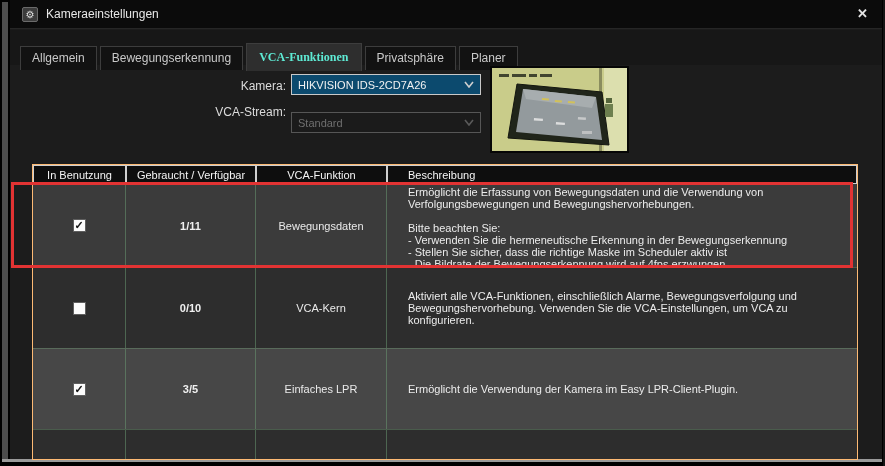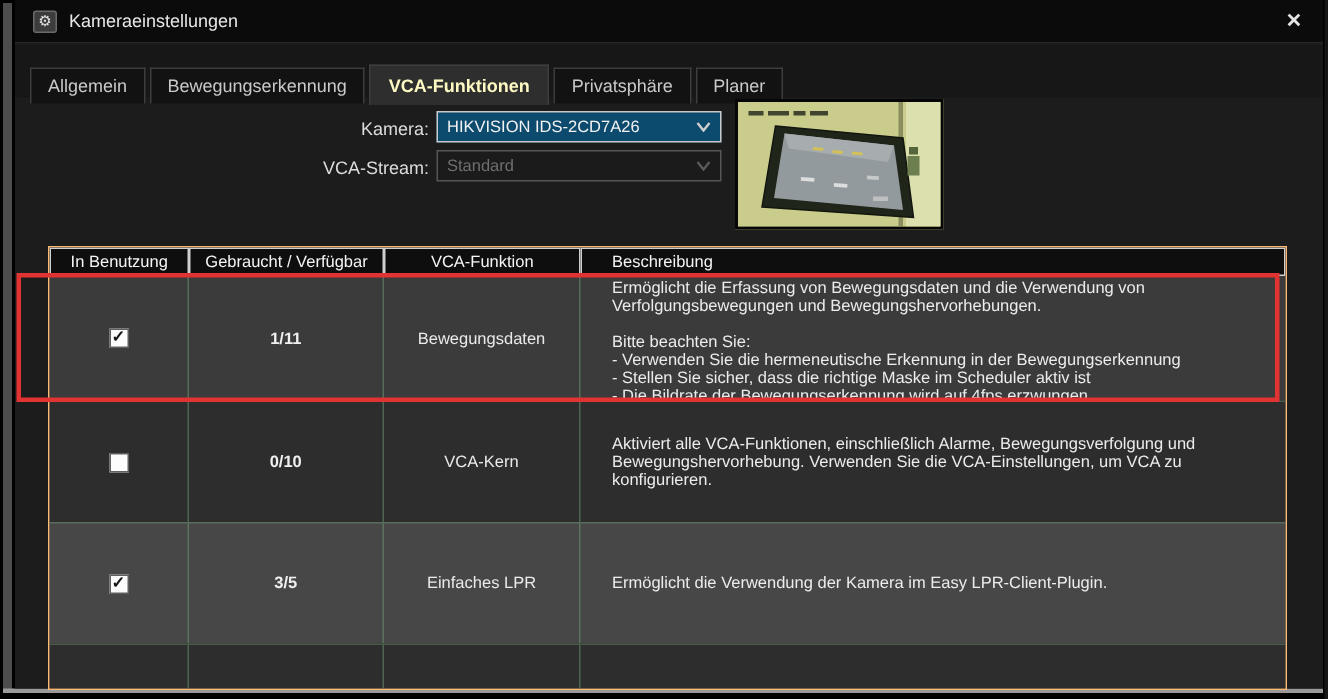--- a/index.html
+++ b/index.html
@@ -21,29 +21,29 @@
   
   .titlebar { position:absolute; left:0; top:0; width:100%; height:29px; background:#0b0b0b; border-bottom:1px solid #262626; display:flex; align-items:center; }
   .gear-chip { width:16px; height:15px; margin-left:12px; background:#3c3c3c; border:1px solid #6b6b6b; border-radius:2px; font-size:10px; line-height:13px; text-align:center; color:#e0e0e0; }
   .title-text { margin-left:8px; font-size:12px; color:#e8e8e8; }
   .close-btn { position:absolute; right:14px; top:6px; font-size:13px; font-weight:bold; color:#e4e4e4; cursor:pointer; }
 
   
   .tabstrip-bg { position:absolute; left:0; top:30px; width:100%; height:35px; background:#171717; }
   .tabs { position:absolute; left:10px; top:42px; display:flex; gap:3px; align-items:flex-end; }
   .tab { background:#121212; border:1px solid #3d3d3d; border-bottom:none; color:#c9c9c9; font-size:12px; padding:4px 11px 5px; cursor:pointer; }
-  .tab.active { background:#2e2e2e; color:#fef9c3; font-weight:bold; padding:6px 12px 6px; position:relative; top:1px; }
+  .tab.active { background:#2e2e2e; color:#5eead4; font-weight:bold; padding:6px 12px 6px; position:relative; top:1px;font-family:Liberation Serif, serif; }
 
   
   .form-label { position:absolute; width:130px; text-align:right; font-size:12px; color:#dcdcdc; }
   .lbl-camera { left:146px; top:79px; }
   .lbl-stream { left:146px; top:105px; }
   .select { position:absolute; left:281px; width:190px; height:21px; display:flex; align-items:center; font-size:11px; padding:0 6px; cursor:pointer; }
   .select-camera { top:74px; background:#0c4a6e; border:1px solid #c9c9c9; color:#f2f2f2; }
-  .select-stream { top:100px; background:#1b1b1b; border:1px solid #565656; color:#6f6f6f; cursor:default; }
+  .select-stream { top:112px; background:#1b1b1b; border:1px solid #565656; color:#6f6f6f; cursor:default; }
   .select .grow { flex:1; overflow:hidden; white-space:nowrap; }
   .chev { width:10px; height:7px; flex:0 0 auto; }
 
   .preview { position:absolute; left:480px; top:66px; width:139px; height:87px; border:2px solid #060606; background:#c9cc8a; }
 
   
   .table { position:absolute; left:22px; top:164px; width:826px; height:296px; border:1px solid #fdba74; background:#2d2d2d; overflow:hidden; display:flex; flex-direction:column; }
   .thead { display:flex; height:19px; flex:0 0 auto; }
   .th { background:#0e0e0e; border:1px solid #cfcfcf; color:#f5f5f5; font-size:11px; display:flex; align-items:center; justify-content:center; overflow:hidden; white-space:nowrap; }
   .th.left { justify-content:flex-start; padding-left:20px; }

